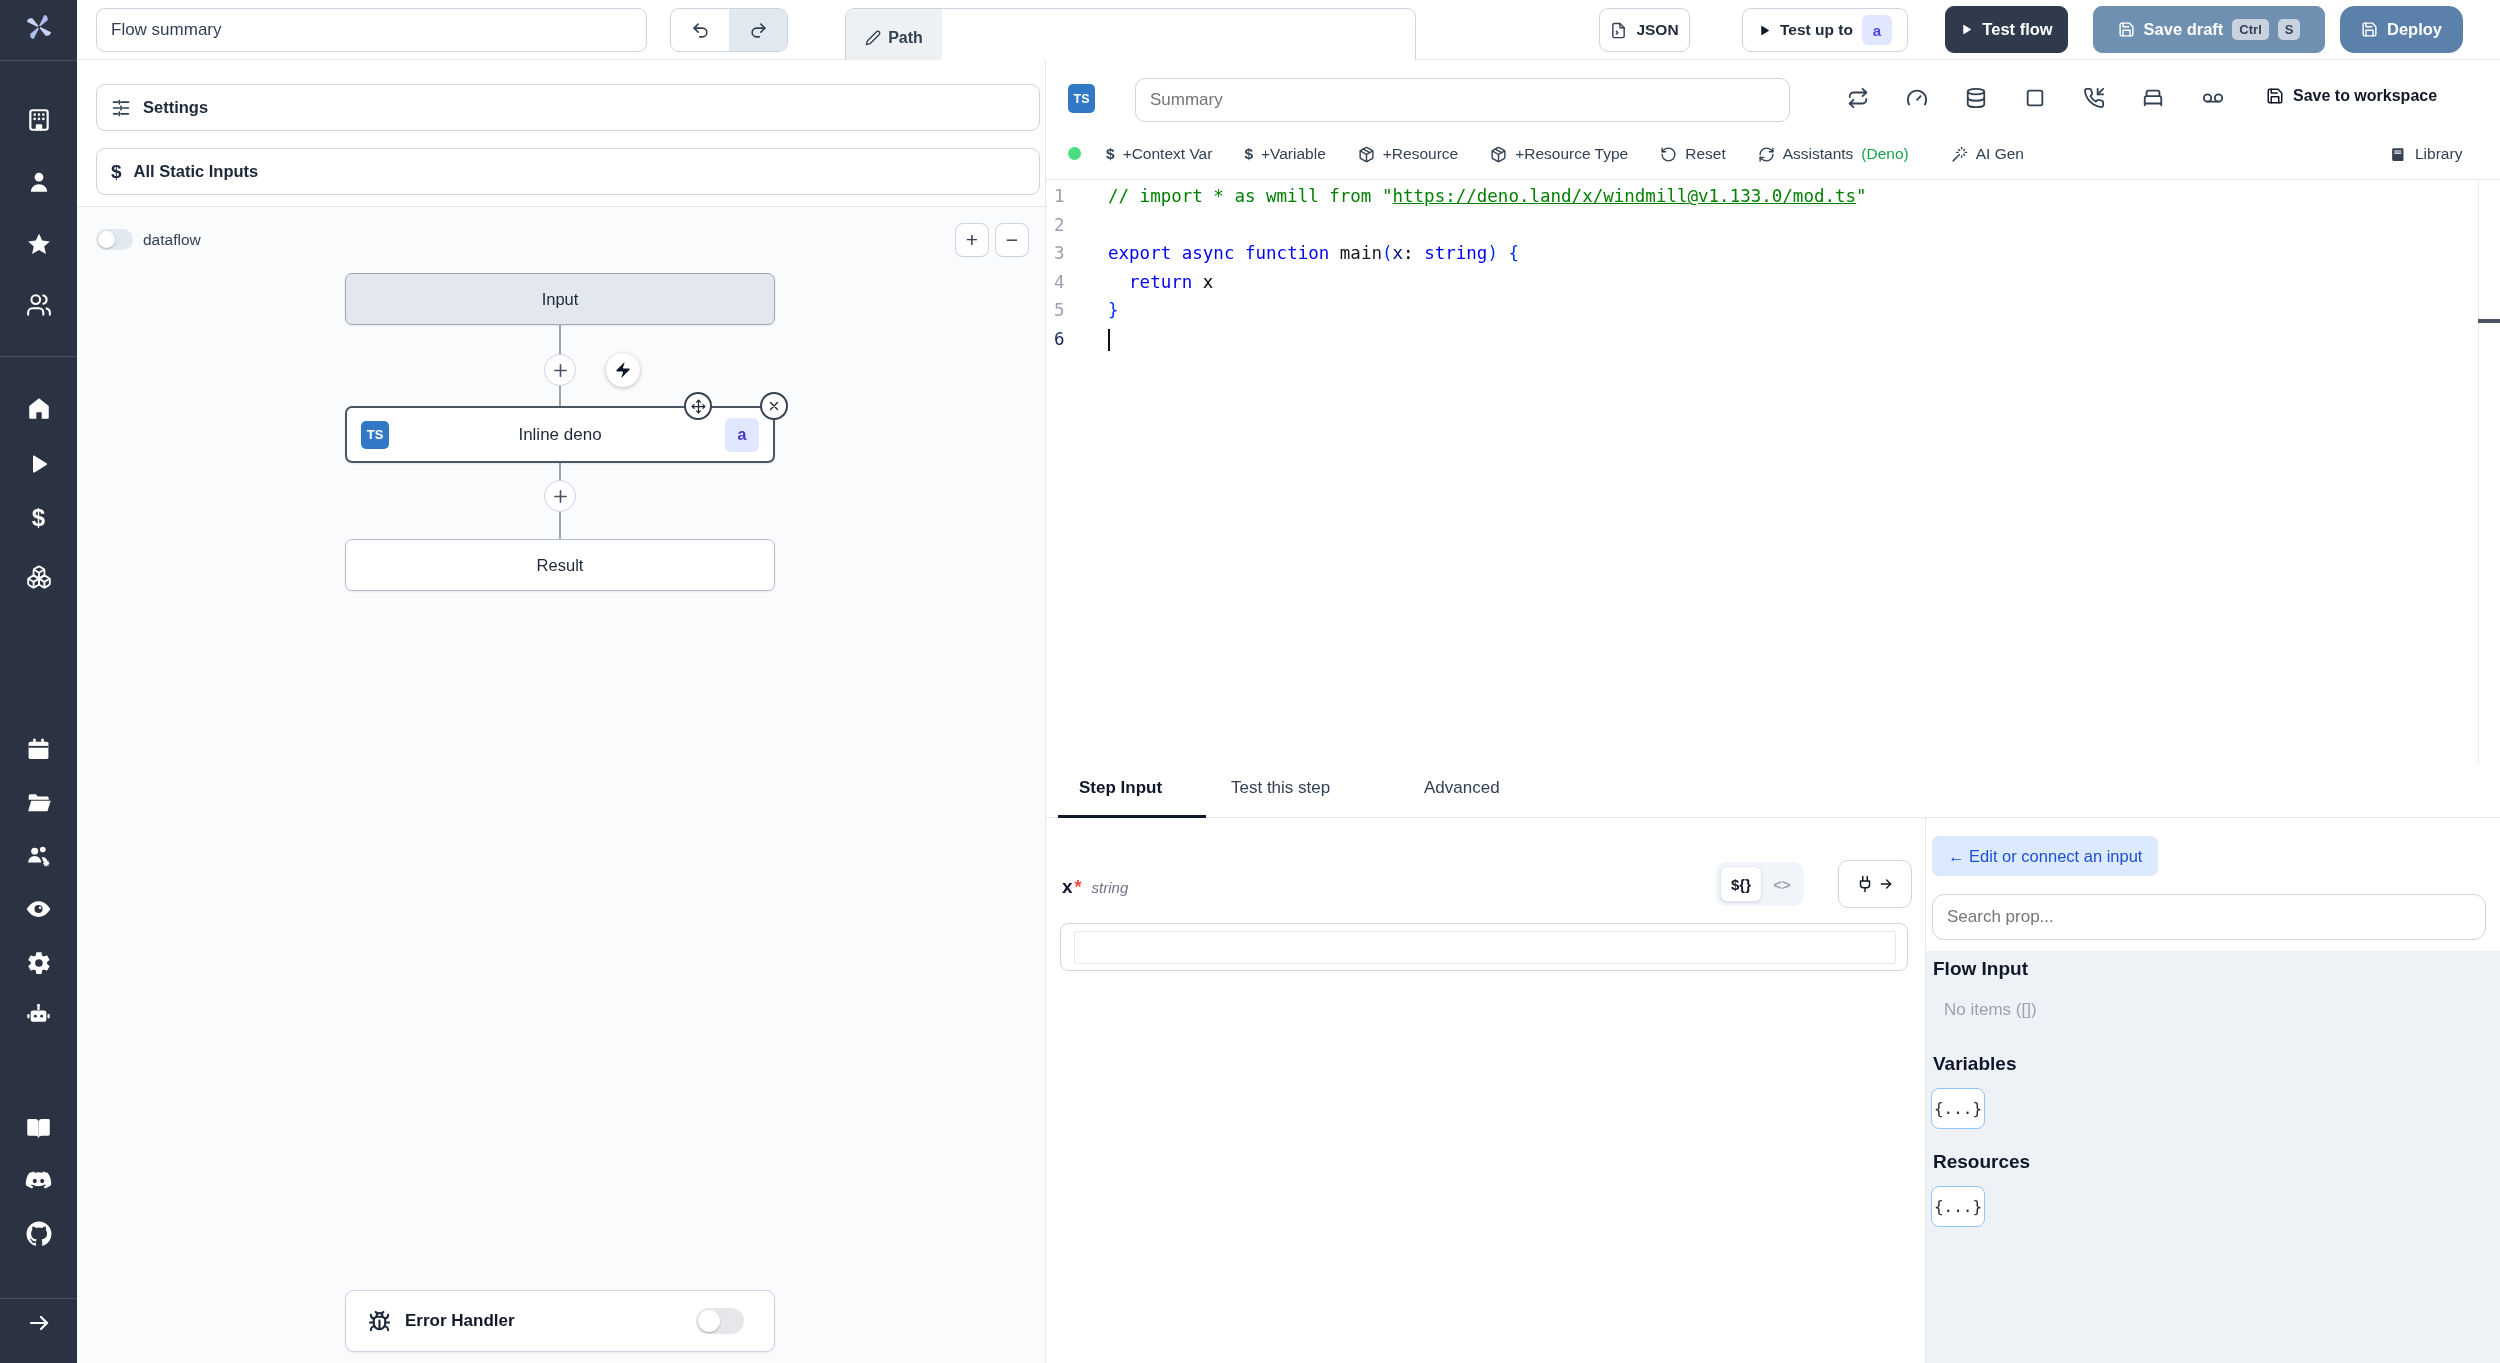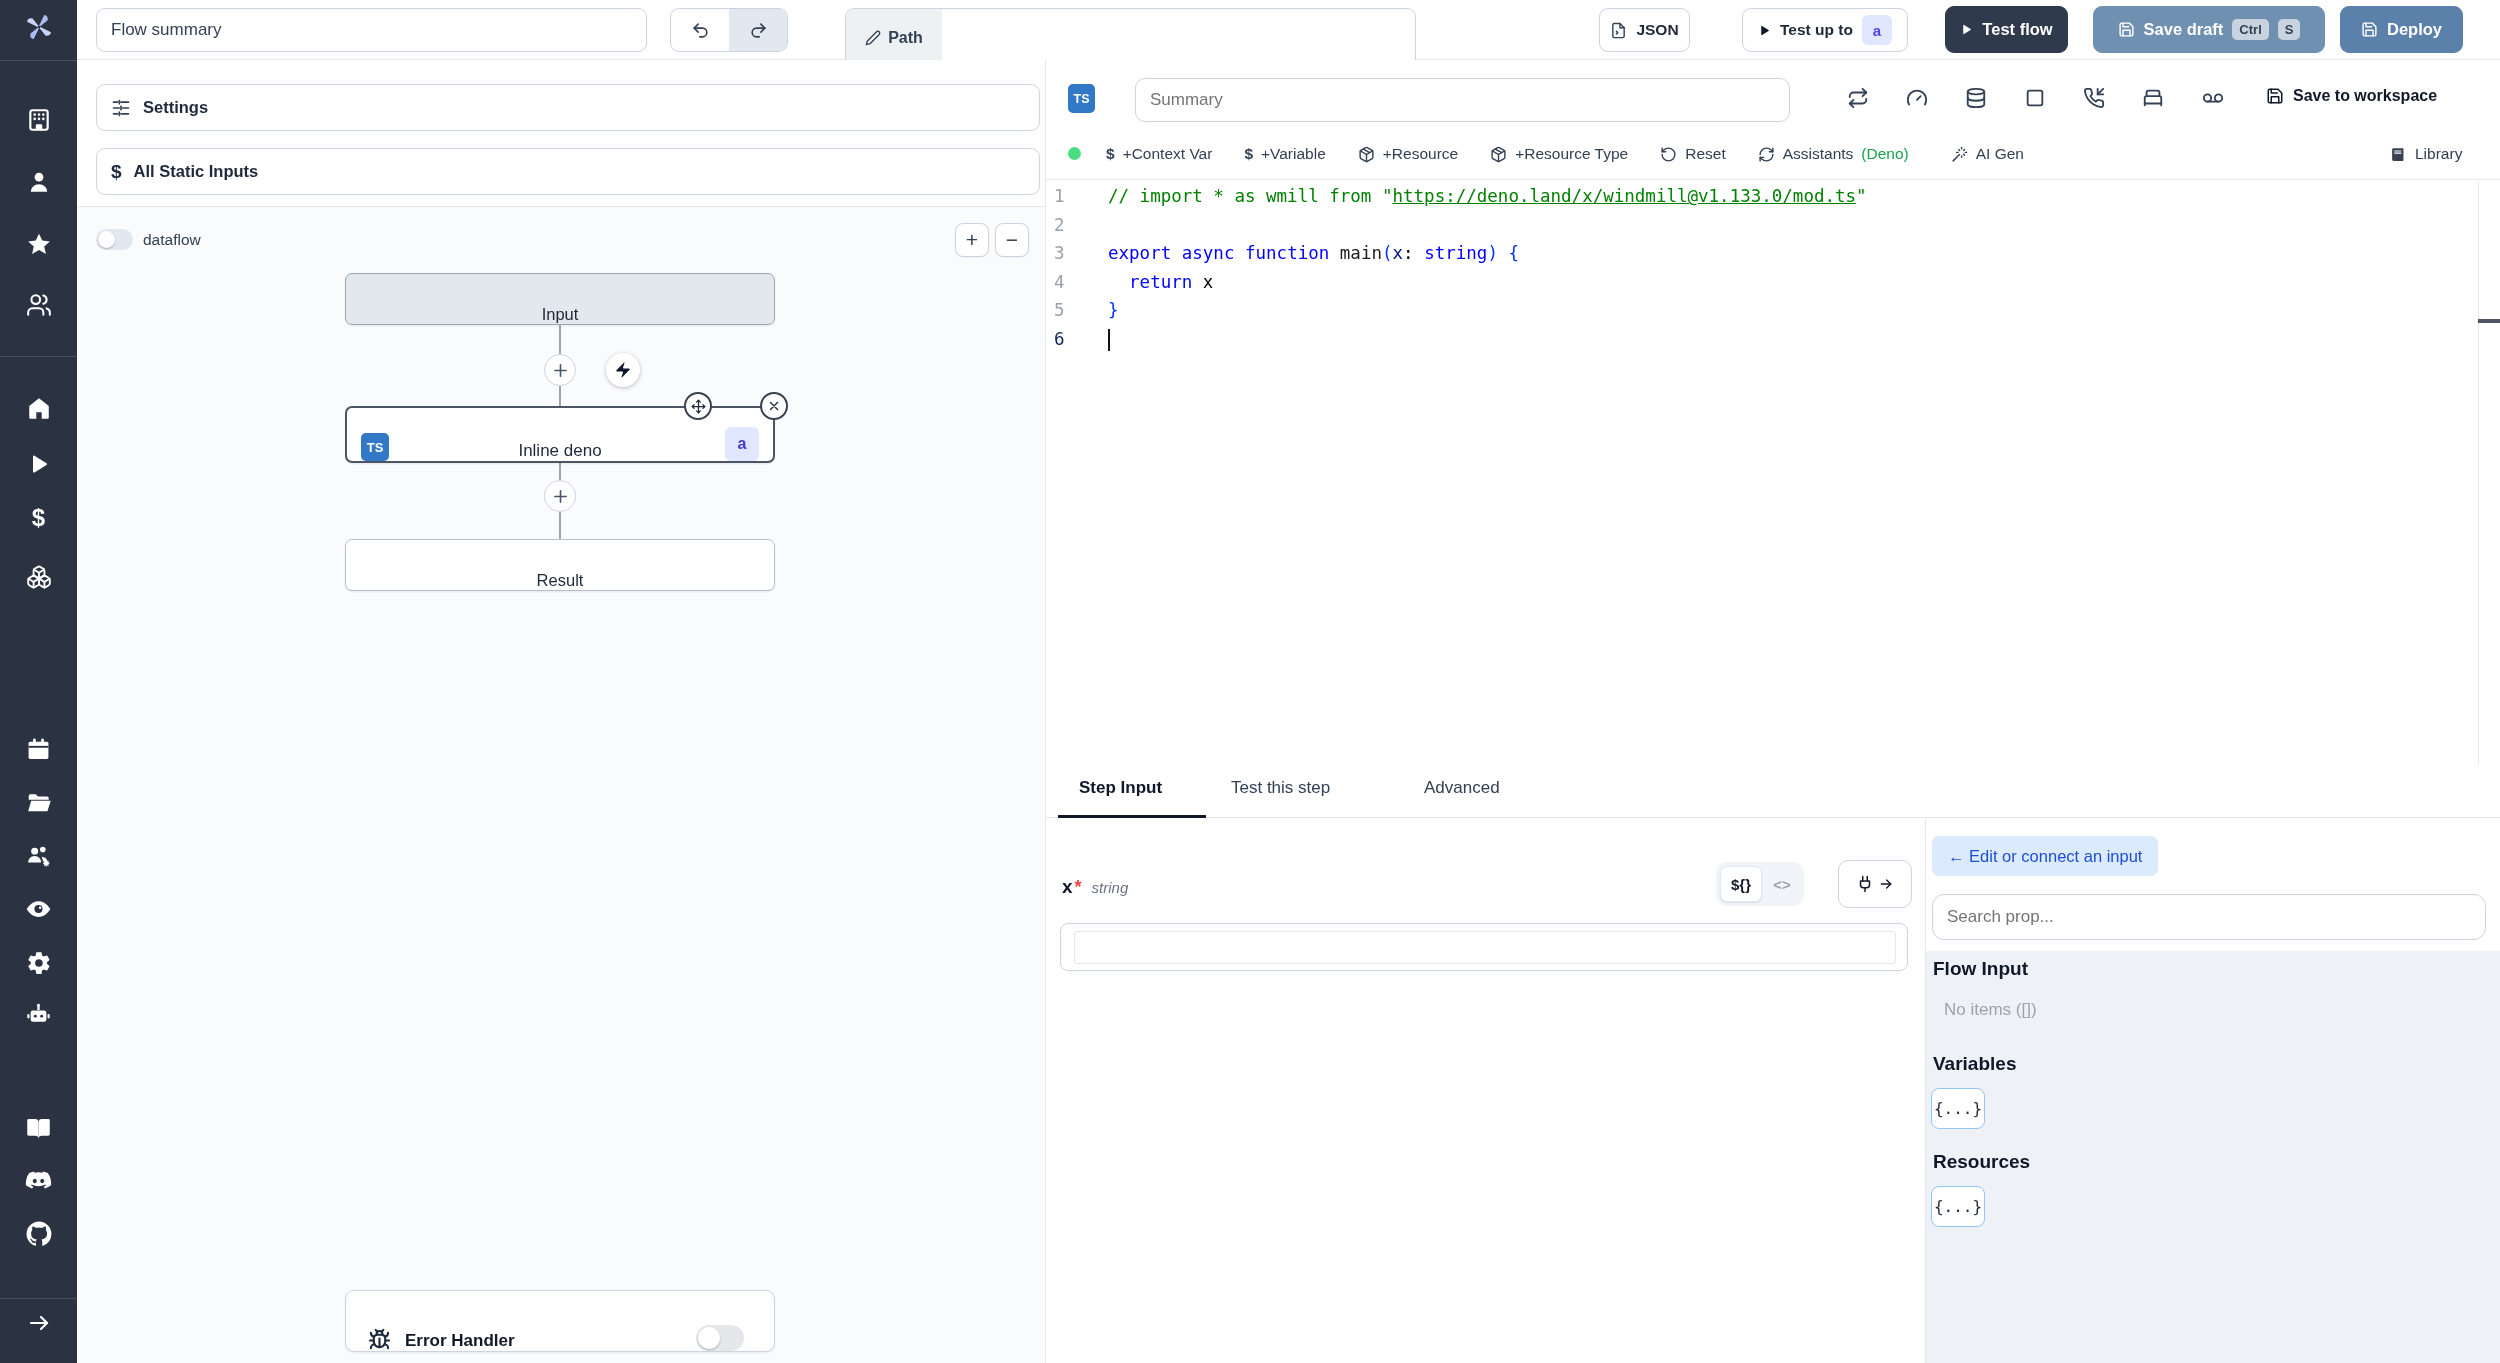--- a/index.html
+++ b/index.html
@@ -16,38 +16,38 @@
   .s-sep { position:absolute; left:0; width:77px; height:1px; background:rgba(255,255,255,.14); }
   .s-dollar { color:#fff; font-size:24px; font-weight:700; line-height:26px; }
   .s-logo { position:absolute; left:0; top:10px; width:77px; display:flex; justify-content:center; }
 
   
   .topbar { left:77px; top:0; width:2423px; height:60px; background:#fff; border-bottom:1px solid #e5e7eb; }
   .t-input { position:absolute; border:1px solid #cbd5e1; border-radius:9px; background:#fff; font-size:17px; color:#334155; padding:0 14px; outline:none; }
   .btn { position:absolute; display:flex; align-items:center; justify-content:center; gap:9px; border:1px solid #cbd5e1; border-radius:9px; background:#fff; font-size:15.5px; font-weight:600; color:#1f2937; cursor:pointer; }
   .btn.dark { background:#2f3a4d; border-color:#2f3a4d; color:#fff; font-size:16.5px; }
   .btn.steel { background:#7090b2; border-color:#7090b2; color:#fff; font-size:16.5px; }
-  .btn.blue { background:#5b81ab; border-color:#5b81ab; color:#fff; font-size:16.5px; }
+  .btn.blue { background:#5b81ab; border-color:#5b81ab; color:#fff; font-size:16.5px;border-radius:14px; }
   .kbd { background:#c9d3df; color:#334155; border-radius:5px; font-size:13px; font-weight:700; padding:3px 7px; }
   .undo-group { position:absolute; left:670px; top:8px; width:118px; height:44px; border:1px solid #cbd5e1; border-radius:9px; display:flex; overflow:hidden; background:#fff; }
   .undo-half { flex:1; display:flex; align-items:center; justify-content:center; cursor:pointer; }
   .undo-half.pressed { background:#e2e8f0; }
   .path-group { position:absolute; left:845px; top:8px; width:571px; height:60px; border:1px solid #cbd5e1; border-radius:9px; display:flex; overflow:hidden; background:#fff; }
   .path-chip { width:96px; background:#eef1f4; display:flex; align-items:center; justify-content:center; gap:7px; font-weight:700; font-size:16px; color:#334155; cursor:pointer; }
   .path-val { flex:1; display:flex; align-items:center; padding-left:16px; font-family:"DejaVu Sans Mono", monospace; font-size:17px; color:#1f2937; }
   .badge-a { background:#e0e7ff; color:#4f46e5; font-weight:700; border-radius:6px; display:flex; align-items:center; justify-content:center; }
 
   
   .flow-top { left:77px; top:60px; width:968px; height:147px; background:#fff; border-bottom:1px solid #e5e7eb; }
   .panel-btn { position:absolute; left:96px; width:944px; height:47px; border:1px solid #cbd5e1; border-radius:9px; background:#fff; display:flex; align-items:center; gap:12px; padding-left:14px; font-size:16.5px; font-weight:700; color:#1e293b; cursor:pointer; }
   .canvas { left:77px; top:207px; width:968px; height:1156px; background:#fafbfc; }
   .toggle { position:relative; border-radius:999px; background:#e2e8f0; cursor:pointer; }
   .toggle .knob { position:absolute; left:2px; top:2px; background:#fff; border-radius:50%; box-shadow:0 1px 2px rgba(0,0,0,.25); }
   .zoom-btn { position:absolute; width:34px; height:34px; border:1px solid #cbd5e1; border-radius:8px; background:#fff; font-size:21px; color:#334155; display:flex; align-items:center; justify-content:center; cursor:pointer; box-shadow:0 1px 1px rgba(0,0,0,.04); }
-  .node { position:absolute; left:345px; width:430px; display:flex; align-items:flex-end; justify-content:center; font-size:16.5px; color:#1f2937; border-radius:7px; box-shadow:0 1px 2px rgba(0,0,0,.08); cursor:pointer; }
+  .node { position:absolute; left:345px; width:430px; display:flex; align-items:center; justify-content:center; font-size:16.5px; color:#1f2937; border-radius:7px; box-shadow:0 1px 2px rgba(0,0,0,.08); cursor:pointer; }
   .vline { position:absolute; left:559px; width:1.5px; background:#9aa5b1; }
   .gcircle { position:absolute; border-radius:50%; background:#fff; display:flex; align-items:center; justify-content:center; cursor:pointer; }
   .ts-badge { background:#3178c6; color:#fff; font-weight:700; border-radius:5px; display:flex; align-items:center; justify-content:center; }
 
   
   .edit-panel { left:1046px; top:60px; width:1454px; height:707px; background:#fff; }
   .ehdr-icons { position:absolute; display:flex; align-items:center; gap:37px; cursor:pointer; }
   .tool-item { display:flex; align-items:center; gap:8px; font-size:15.5px; color:#334155; cursor:pointer; white-space:nowrap; }
   .code { position:absolute; left:1046px; top:182px; width:1432px; height:583px; font-family:"DejaVu Sans Mono", monospace; font-size:17.5px; cursor:text; }
   .code-line { display:flex; height:28.5px; line-height:28.5px; }

